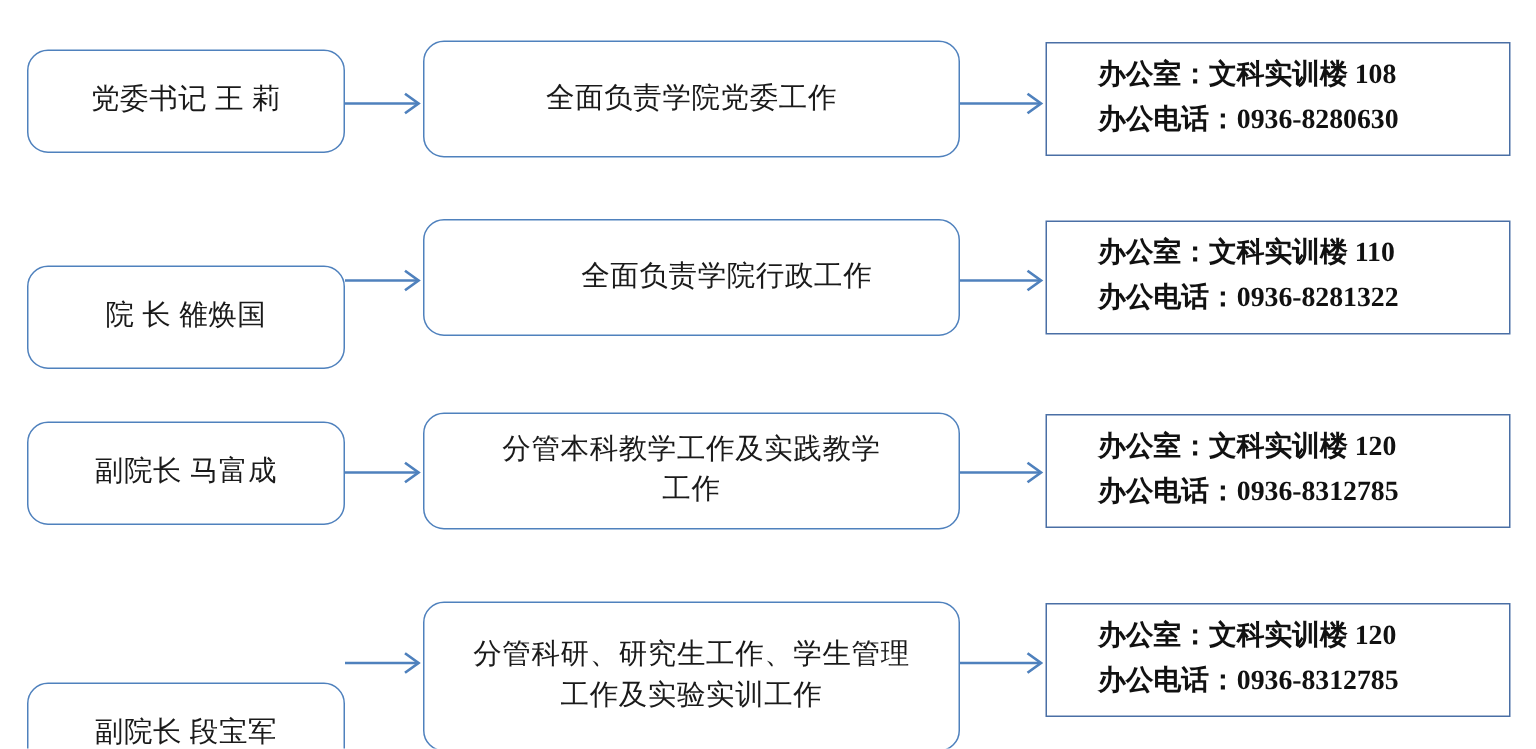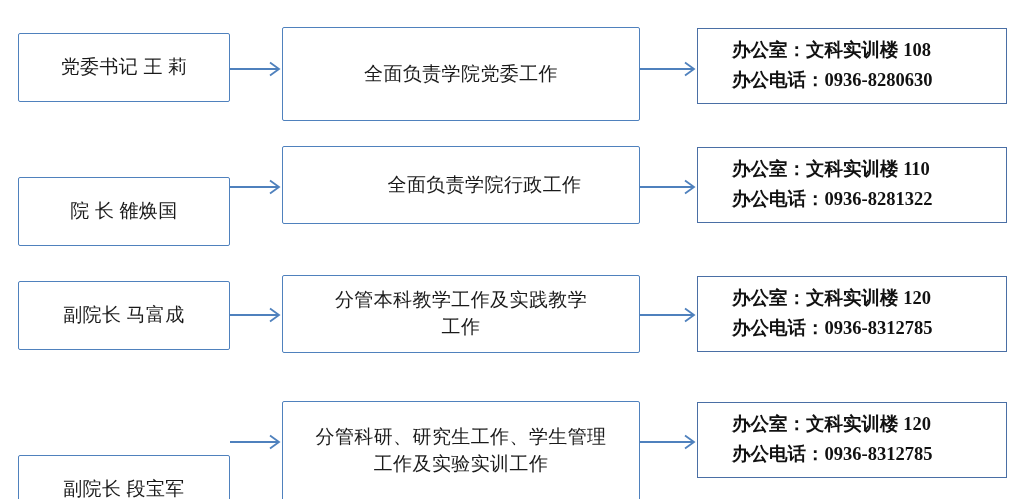--- a/index.html
+++ b/index.html
@@ -35,21 +35,21 @@
     background: #ffffff;
     display: flex;
     align-items: center;
     justify-content: center;
     text-align: center;
   }
 
   .node-person,
   .node-duty {
     border: 1.6px solid #4f81bd;
-    border-radius: 2px;
+    border-radius: 14px;
   }
 
   .node-contact {
     border: 1.6px solid #4a6fa5;
     border-radius: 0;
     justify-content: flex-start;
   }
 
   .node-person .node-text,
   .node-duty .node-text {
@@ -106,21 +106,21 @@
       <span class="node-text">党委书记 王  莉</span>
     </div>
 
     <div class="connector" style="left:230px; top:60px; width:52px;">
       <svg width="52" height="18" viewBox="0 0 52 18">
         <line x1="0" y1="9" x2="48" y2="9" stroke="#4f81bd" stroke-width="1.8"></line>
         <polyline points="40,2.5 49,9 40,15.5" fill="none" stroke="#4f81bd" stroke-width="1.8"></polyline>
       </svg>
     </div>
 
-    <div class="node node-duty col-duty" style="top:27px; height:94px;">
+    <div class="node node-duty col-duty" style="top:27px; height:78px;">
       <span class="node-text">全面负责学院党委工作</span>
     </div>
 
     <div class="connector" style="left:640px; top:60px; width:57px;">
       <svg width="57" height="18" viewBox="0 0 57 18">
         <line x1="0" y1="9" x2="53" y2="9" stroke="#4f81bd" stroke-width="1.8"></line>
         <polyline points="45,2.5 54,9 45,15.5" fill="none" stroke="#4f81bd" stroke-width="1.8"></polyline>
       </svg>
     </div>
 

